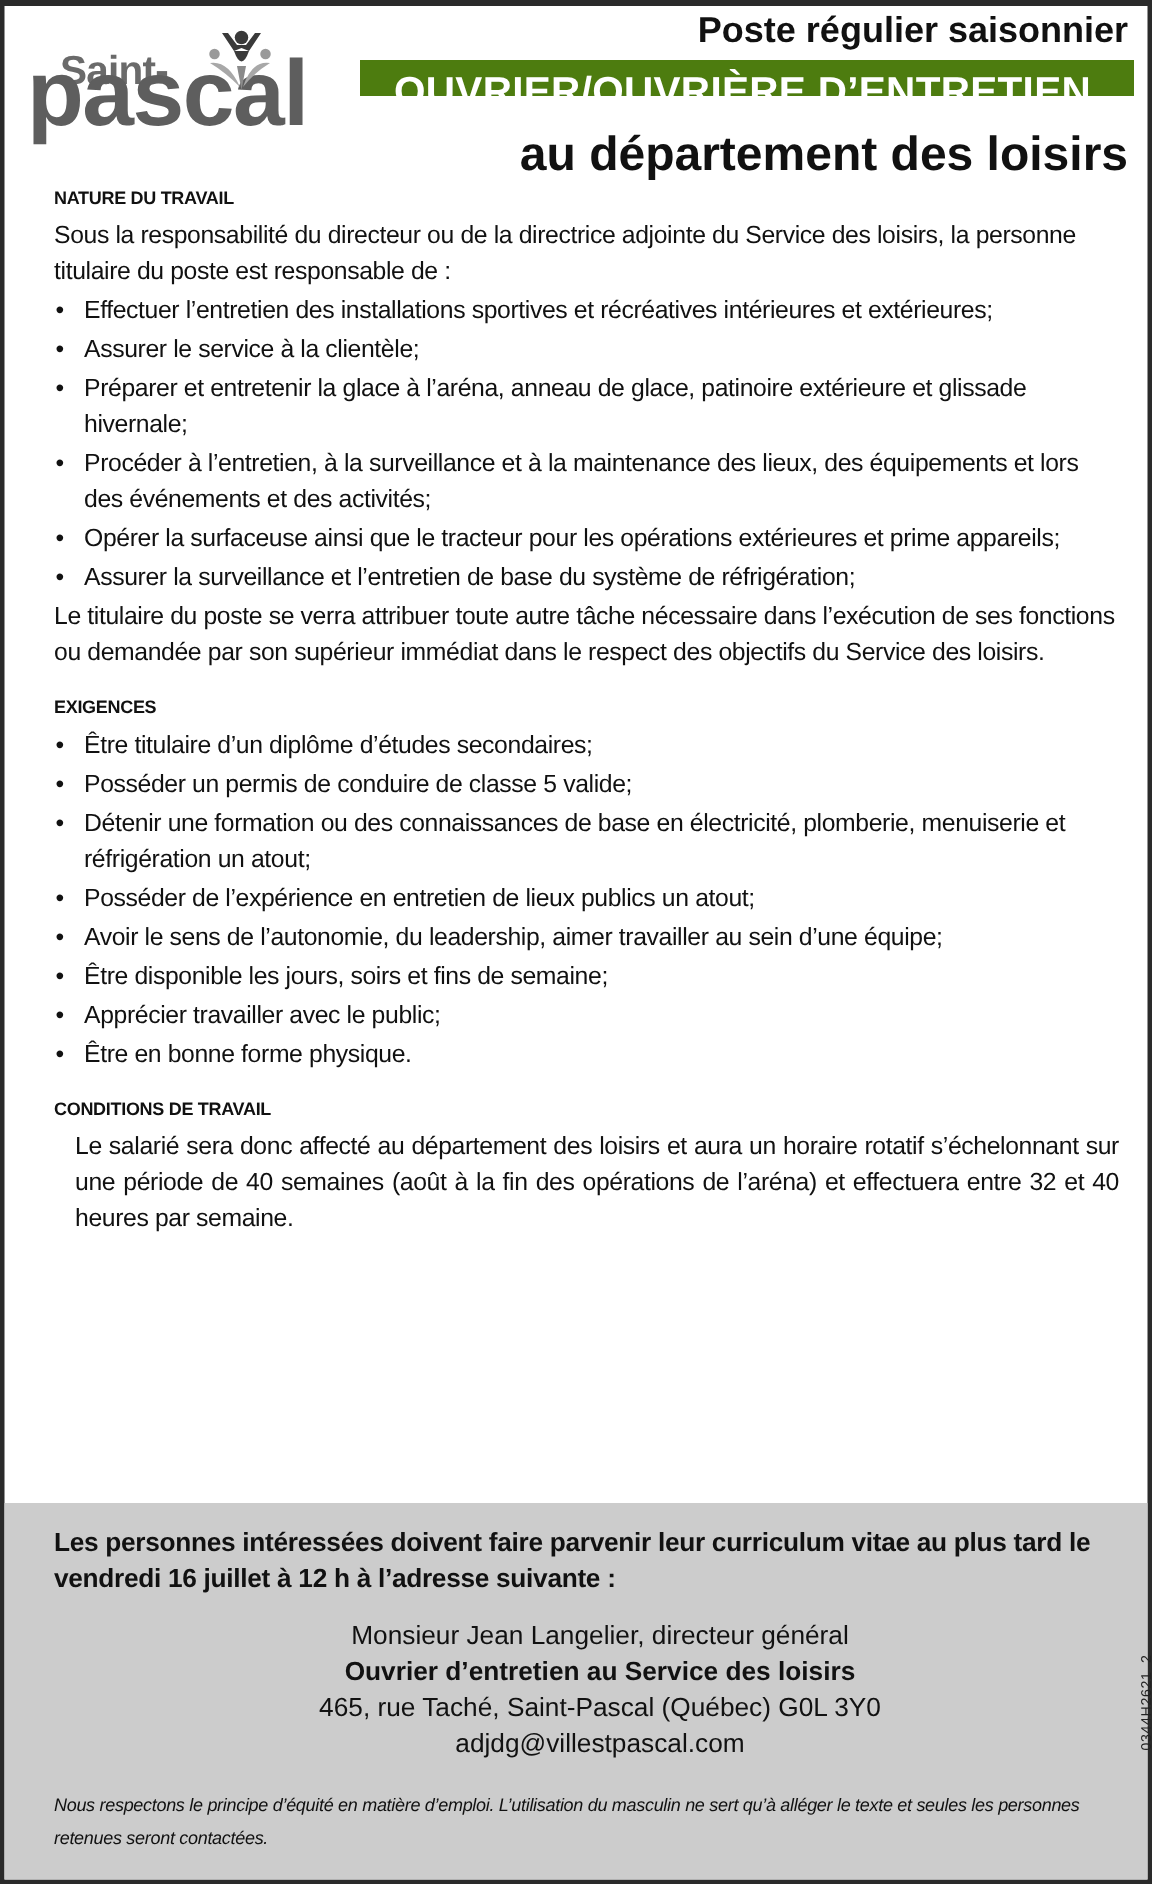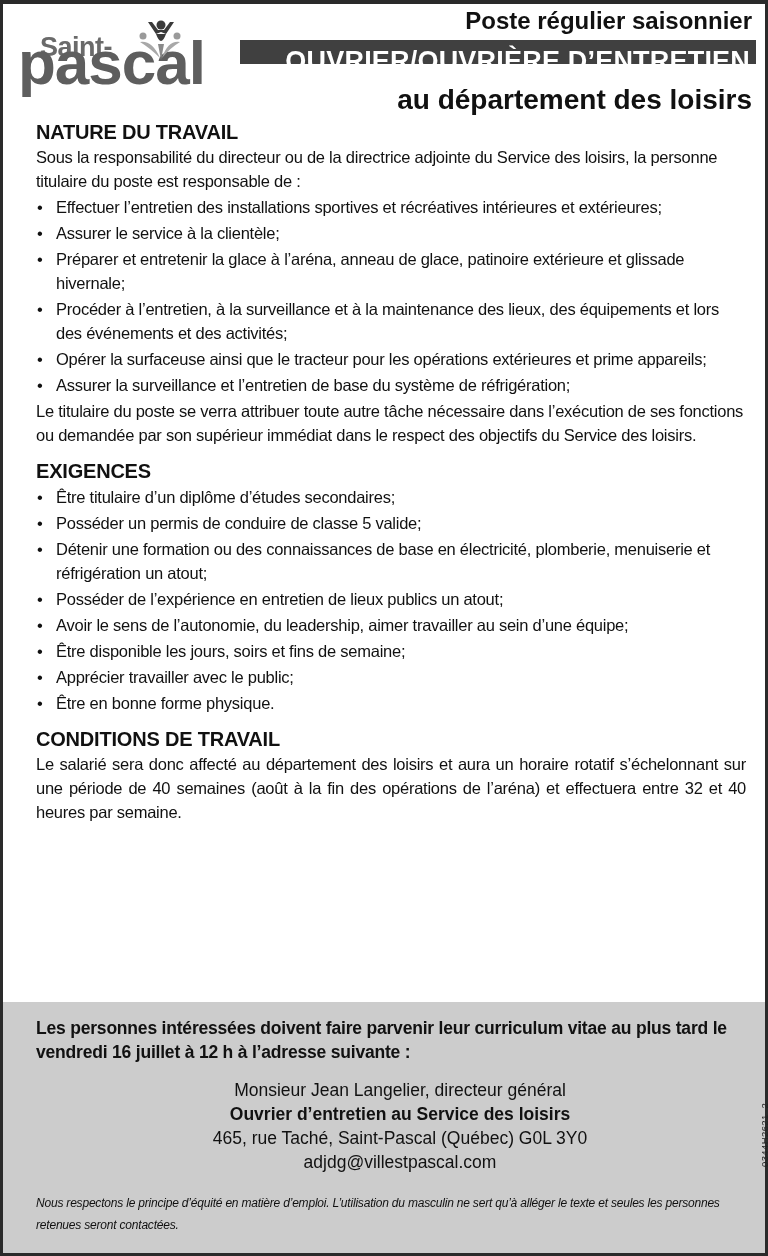--- a/index.html
+++ b/index.html
@@ -7,32 +7,32 @@
   body { font-family: "Liberation Sans", sans-serif; color: #111; position: relative; }
   .frame { position: absolute; left: 0; top: 0; width: 768px; height: 1256px; border: 3px solid #2a2a2a; border-top-width: 4px; }
 
   
   .logo { position: absolute; left: 18px; top: 14px; width: 200px; height: 80px; }
   .logo .saint { position: absolute; left: 22px; top: 2px; font-size: 27px; font-weight: bold; color: #6a6a6a; letter-spacing: -0.5px; margin-top: 16px; }
   .logo .pascal { position: absolute; left: 0; top: 18px; font-size: 62px; font-weight: bold; color: #5e5e5e; letter-spacing: -1px; line-height: 1; }
   .logo svg { position: absolute; left: 118px; top: 4px; }
 
   .head-sub { position: absolute; right: 16px; top: 7px; font-size: 24px; font-weight: bold; color: #111; }
-  .head-band { position: absolute; left: 240px; right: 12px; top: 40px; height: 24px; background: #404040; color: #fff; font-size: 27px; font-weight: bold; text-align: right; padding-right: 6px; line-height: 42px; letter-spacing: 0.2px; }
-  .head-dept { position: absolute; right: 16px; top: 84px; font-size: 28px; font-weight: bold; color: #111; }
+  .head-band { position: absolute; left: 240px; right: 12px; top: 40px; height: 24px; background: #4d7c0f; color: #fff; font-size: 27px; font-weight: bold; text-align: center; padding-right: 6px; line-height: 42px; letter-spacing: 0.2px; }
+  .head-dept { position: absolute; right: 16px; top: 84px; font-size: 32px; font-weight: bold; color: #111; }
 
   
   .content { position: absolute; left: 36px; right: 22px; top: 120px; font-size: 16.5px; line-height: 24px; }
-  .section-title { font-weight: bold; font-size: 20px; letter-spacing: -0.2px; margin-bottom: 1px; }
+  .section-title { font-weight: bold; font-size: 12px; letter-spacing: -0.2px; margin-bottom: 1px; }
   .para { margin-bottom: 2px; font-stretch: condensed; letter-spacing: -0.25px; }
   ul.bullets { list-style: none; margin: 2px 0 2px 0; }
   ul.bullets li { position: relative; padding-left: 20px; margin-bottom: 2px; letter-spacing: -0.25px; }
   ul.bullets li .dot { position: absolute; left: 1px; top: 0; }
   .sec-gap { height: 10px; }
-  .justify { text-align: justify; }
+  .justify { text-align: justify; margin-left: 14px; }
   .tight { letter-spacing: -0.7px; word-spacing: -1px; }
 
   
   .contact-box { position: absolute; left: 3px; right: 3px; top: 1002px; bottom: 3px; background: #cccccc; }
   .contact-lead { position: absolute; left: 33px; right: 24px; top: 14px; font-size: 17.5px; font-weight: bold; line-height: 24px; letter-spacing: -0.2px; }
   .address { position: absolute; left: 0; right: 0; top: 76px; text-align: center; font-size: 17.5px; line-height: 24px; margin-left: 32px; }
   .address .b { font-weight: bold; }
   .disclaimer { position: absolute; left: 33px; right: 24px; top: 190px; font-size: 12px; font-style: italic; line-height: 22px; letter-spacing: -0.2px; }
   .ref-code { position: absolute; right: 6px; top: 95px; font-size: 9.5px; color: #222; transform: rotate(-90deg); transform-origin: right top; white-space: nowrap; letter-spacing: 0.4px; width: 70px; text-align: left; }
 </style>

